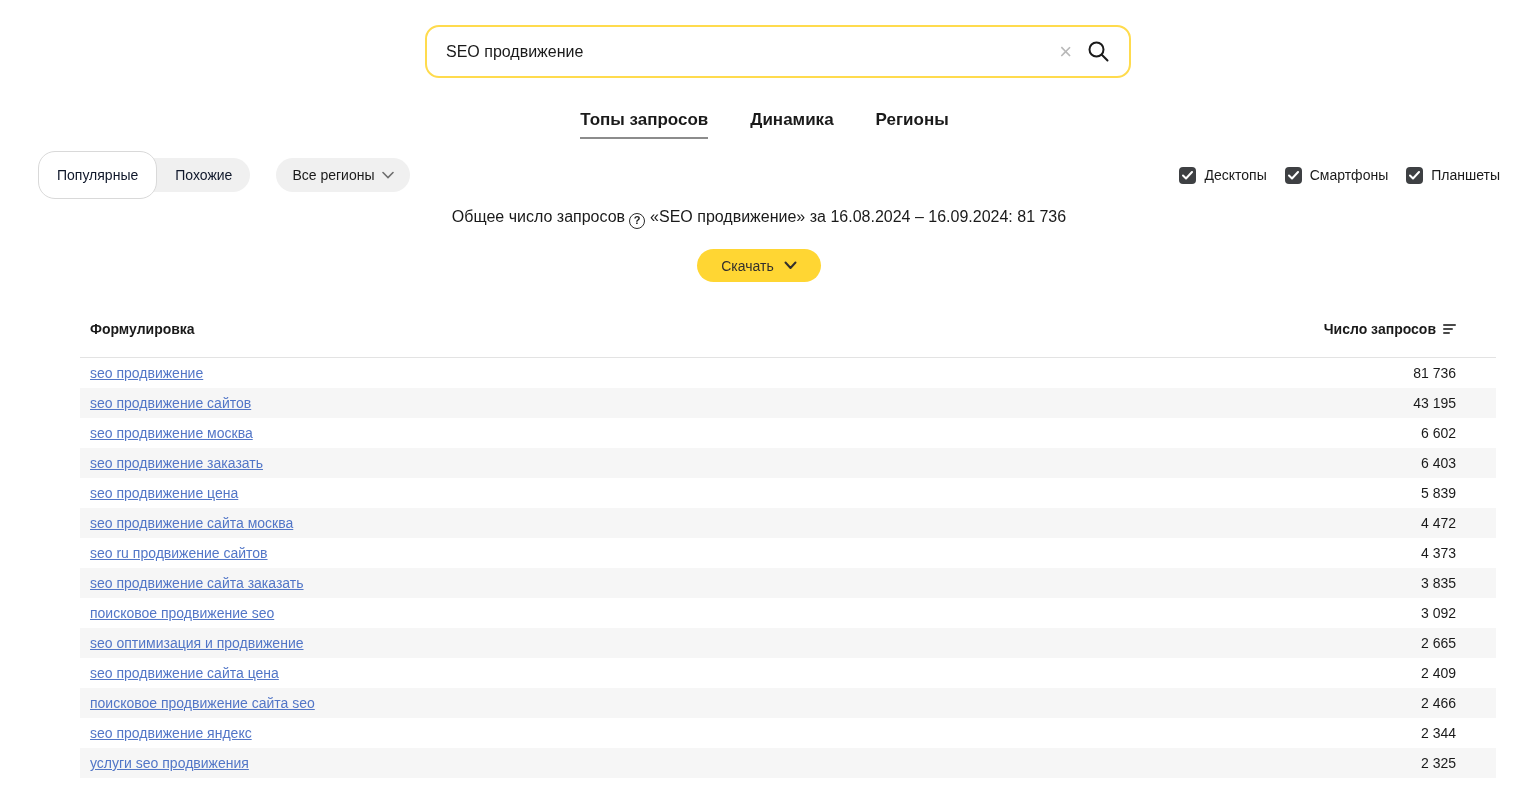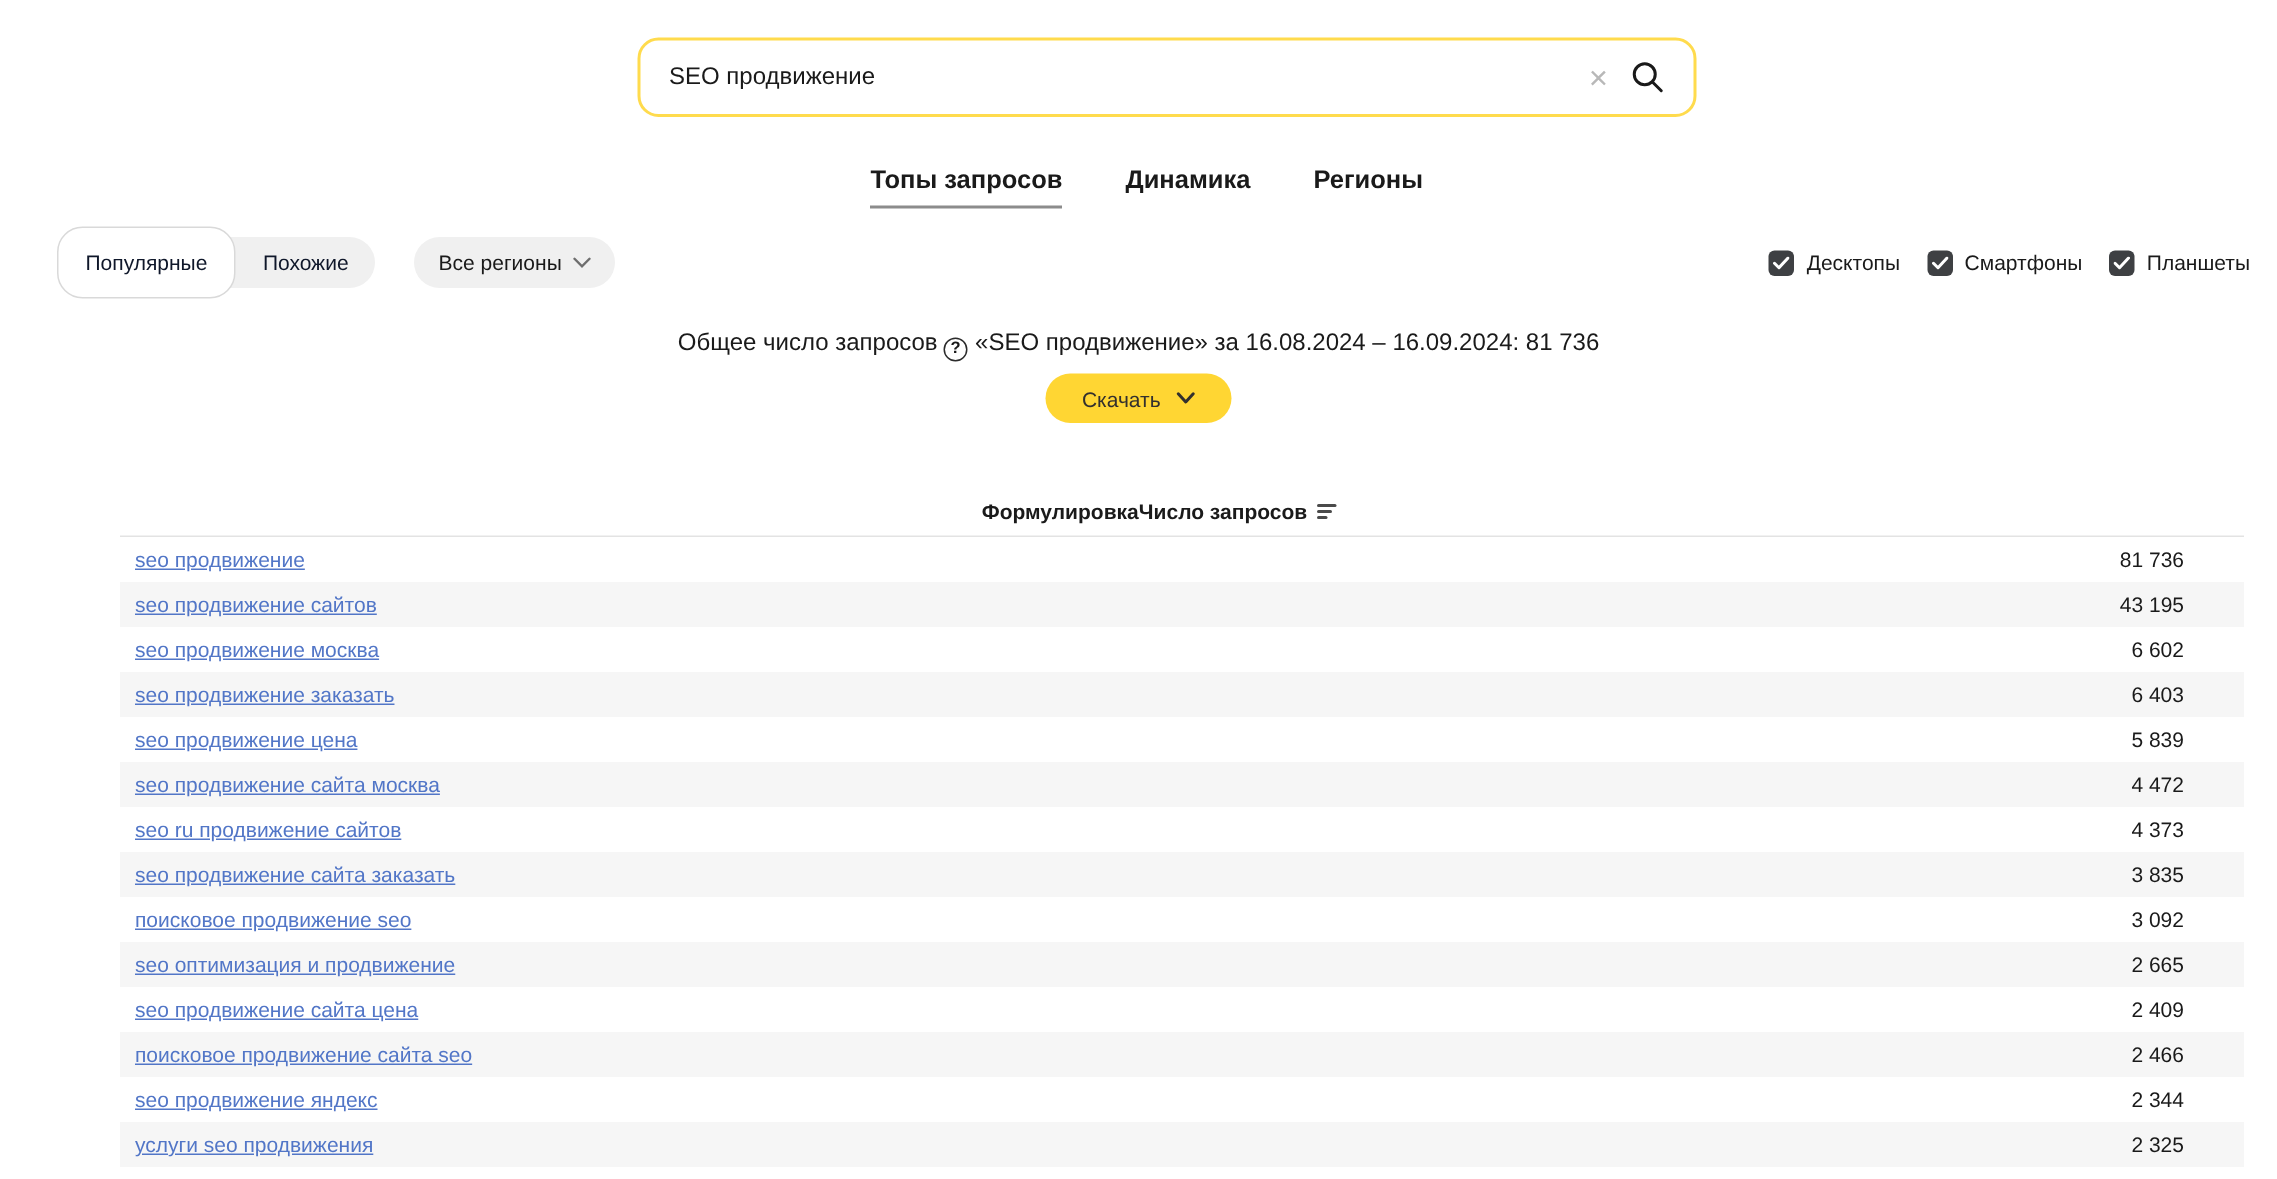--- a/index.html
+++ b/index.html
@@ -66,44 +66,44 @@
   }
   .right-controls { display: flex; align-items: center; gap: 18px; }
   .cb { display: flex; align-items: center; gap: 8px; cursor: pointer; font-size: 14px; }
   .cbbox {
     width: 17px; height: 17px; border-radius: 4px;
     background: #3e4043; display: flex; align-items: center; justify-content: center;
     flex: none;
   }
   
   .summary {
-    position: absolute; top: 220px; left: 0; right: 0;
+    position: absolute; top: 208px; left: 0; right: 0;
     text-align: center; font-size: 16px; color: #1a1a1a;
   }
   .qicon {
     display: inline-flex; align-items: center; justify-content: center;
     width: 16px; height: 16px; border: 1.5px solid #2b2b2b; border-radius: 50%;
     font-size: 11px; font-weight: 700; line-height: 1;
     vertical-align: -2px; margin: 0 5px 0 4px;
   }
   
   .dl-wrap { position: absolute; top: 249px; left: 0; right: 0; display: flex; justify-content: center; }
   .dl-btn {
     display: flex; align-items: center; gap: 10px;
     background: #ffd633; border: none; border-radius: 17px;
     height: 33px; padding: 0 24px;
     font-family: "Liberation Sans", sans-serif;
     font-size: 14px; color: #33302e; cursor: pointer;
   }
   
   .table { position: absolute; top: 330px; left: 80px; right: 22px; }
   .thead {
-    display: flex; justify-content: center; align-items: flex-end;
+    display: flex; justify-content: space-between; align-items: flex-end;
     height: 28px; border-bottom: 1px solid #e3e3e3;
-    font-size: 14px; font-weight: 700; padding-bottom: 8px;
+    font-size: 14px; font-weight: 700; padding-bottom: 20px;
   }
   .th-left { padding-left: 10px; }
   .th-right { padding-right: 40px; display: flex; align-items: center; gap: 7px; }
   .sort-icon { display: inline-flex; flex-direction: column; gap: 2px; }
   .sort-icon i { display: block; height: 2px; background: #4a4a4a; border-radius: 1px; }
   .sort-icon i:nth-child(1) { width: 13px; }
   .sort-icon i:nth-child(2) { width: 10px; }
   .sort-icon i:nth-child(3) { width: 7px; }
   .trow {
     display: flex; justify-content: space-between; align-items: center;

